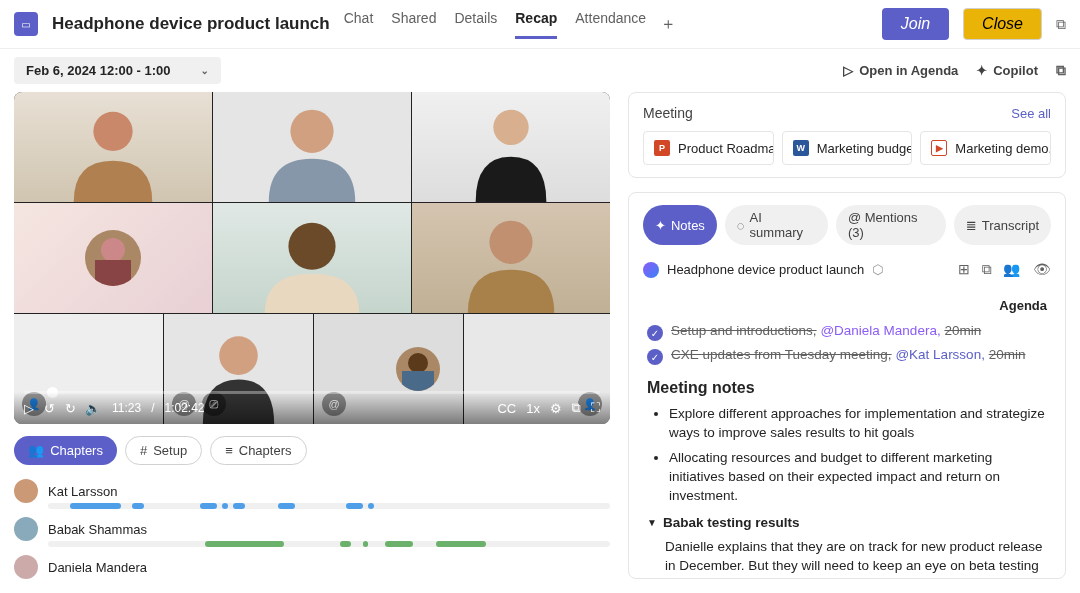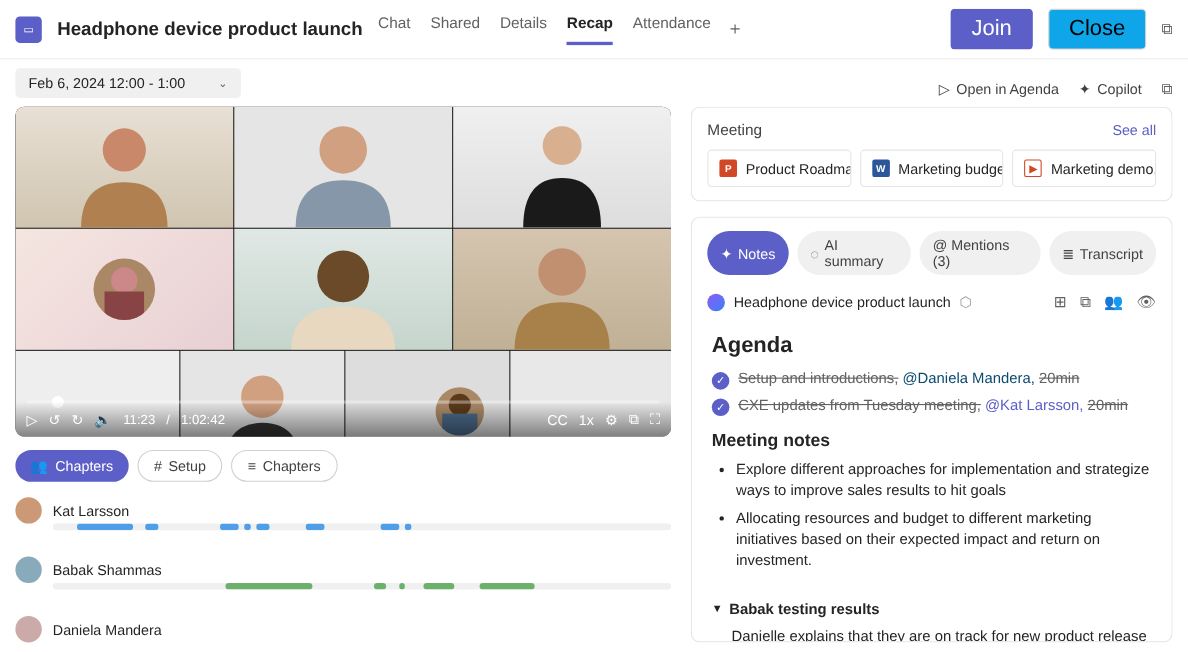--- a/index.html
+++ b/index.html
@@ -6,25 +6,25 @@
 body { background: #fff; color: #242424; font-size: 14px; width:1080px; height:593px; overflow:hidden;}
 .header { display:flex; align-items:center; padding:8px 14px; gap:14px; border-bottom:1px solid #eee;}
 .logo-sq { width:24px; height:24px; background:#5b5fc7; border-radius:4px; display:flex; align-items:center; justify-content:center;}
 .logo-sq span{color:#fff;font-size:10px;}
 .title { font-weight:700; font-size:17px;}
 .tabs { display:flex; gap:18px; color:#616161; font-size:14px;}
 .tabs span{cursor:pointer; padding-bottom:10px;}
 .tabs .active{color:#242424; font-weight:600; border-bottom:3px solid #5b5fc7;}
 .plus-icon{color:#616161; font-size:16px;}
 .spacer{flex:1;}
-.btn{padding:6px 18px; border-radius:4px; font-size:20px; cursor:pointer; border:1px solid transparent;}
+.btn{padding:6px 18px; border-radius:4px; font-size:16px; cursor:pointer; border:1px solid transparent;font-style:italic;}
 .btn-primary{background:#5b5fc7; color:#fff;}
-.btn-secondary{background:#0ea5e9; border-color:#d1d1d1;}
+.btn-secondary{background:#eab308; border-color:#d1d1d1;}
 .expand-icon{color:#616161; font-size:14px;}
-.subheader{display:flex; align-items:flex-end; padding:8px 14px; gap:30px;}
+.subheader{display:flex; align-items:center; padding:8px 14px; gap:30px;font-weight:bold;}
 .date-pill{background:#f0f0f0; border-radius:4px; padding:6px 12px; display:flex; align-items:center; gap:30px; font-size:13px;}
 .chev{font-size:10px; color:#616161;}
 .sub-right{margin-left:auto; display:flex; align-items:center; gap:18px; color:#424242; font-size:13px;}
 .sub-right .link{display:flex; align-items:center; gap:6px; cursor:pointer;}
 .main{display:flex; gap:18px; padding:0 14px 14px 14px; height:calc(100% - 92px);}
 .left{width:596px; display:flex; flex-direction:column;}
 .video-grid{position:relative; width:596px; height:332px; border-radius:8px; overflow:hidden; background:#222;}
 .tile{position:absolute; background:#888; overflow:hidden;}
 .tile svg{width:100%; height:100%;}
 .t1{left:0;top:0;width:198px;height:110px;background:linear-gradient(#e8e0d5,#d0c5b0);}
@@ -43,21 +43,21 @@
 .tic{width:24px;height:24px;border-radius:50%;background:rgba(0,0,0,0.4);display:flex;align-items:center;justify-content:center;color:#fff;font-size:11px;}
 .controls{position:absolute;left:0;right:0;bottom:0;padding:8px 10px;color:#fff;display:flex;align-items:center;gap:10px;font-size:12px;background:linear-gradient(transparent,rgba(0,0,0,0.45));}
 .progress{position:absolute;left:10px;right:10px;bottom:30px;height:3px;background:rgba(255,255,255,0.35);border-radius:2px;}
 .progress-dot{position:absolute;left:4%;top:-4px;width:11px;height:11px;border-radius:50%;background:#fff;}
 .ctrl-ic{cursor:pointer;font-size:13px;}
 .ctrl-spacer{flex:1;}
 .pills{display:flex;gap:8px;margin-top:12px;}
 .pill{border-radius:20px;padding:6px 14px;font-size:13px;display:flex;align-items:center;gap:6px;cursor:pointer;}
 .pill-active{background:#5b5fc7;color:#fff;}
 .pill-in{background:#fff;border:1px solid #d1d1d1;color:#424242;}
-.speakers-list{margin-top:14px;display:flex;flex-direction:column;gap:24px;justify-content:space-between;}
+.speakers-list{margin-top:14px;display:flex;flex-direction:column;gap:8px;justify-content:space-between;}
 .speaker-row{display:flex;align-items:center;gap:10px;}
 .speaker-ava{width:24px;height:24px;border-radius:50%;background:#bbb;}
 .speaker-name{font-size:13px;}
 .timeline{position:relative;height:6px;background:#f0f0f0;border-radius:3px;margin-left:34px;overflow:hidden;}
 .seg{position:absolute;height:100%;border-radius:3px;}
 .blue{background:#4f9ee8;}
 .green{background:#6bb06b;}
 .right{flex:1;display:flex;flex-direction:column;gap:14px;overflow:hidden;}
 .content-card{border:1px solid #e5e5e5;border-radius:8px;padding:12px 14px;}
 .content-head{display:flex;justify-content:space-between;align-items:center;margin-bottom:10px;}
@@ -72,28 +72,28 @@
 .notes-card{border:1px solid #e5e5e5;border-radius:8px;flex:1;display:flex;flex-direction:column;overflow:hidden;}
 .note-tabs{display:flex;gap:8px;padding:12px 14px;}
 .ntab{border-radius:20px;padding:5px 12px;font-size:13px;display:flex;align-items:center;gap:5px;cursor:pointer;background:#f0f0f0;color:#424242;}
 .ntab-active{background:#5b5fc7;color:#fff;}
 .note-hdr{display:flex;align-items:center;gap:8px;padding:4px 14px;font-size:13px;}
 .loop-ic{width:16px;height:16px;border-radius:50%;background:linear-gradient(135deg,#8b5cf6,#3b82f6);}
 .note-actions{margin-left:auto;display:flex;gap:12px;color:#616161;font-size:14px;}
 .note-body{padding:10px 18px;overflow-y:auto;flex:1;font-size:13.5px;position:relative;}
 .note-body::-webkit-scrollbar{width:6px;}
 .note-body::-webkit-scrollbar-thumb{background:#ccc;border-radius:3px;}
-.note-body h3{font-size:20px;font-weight:600;margin:6px 0 10px;}
+.note-body h3{font-size:13px;font-weight:600;margin:6px 0 10px;text-align:right;}
 .note-body h4{font-size:16px;font-weight:600;margin:14px 0 8px;}
 .agenda-item{display:flex;align-items:flex-start;gap:8px;margin-bottom:6px;}
 .check-ic{width:16px;height:16px;border-radius:50%;background:#5b5fc7;color:#fff;font-size:10px;display:flex;align-items:center;justify-content:center;flex-shrink:0;margin-top:2px;}
 .strike{text-decoration:line-through;color:#616161;}
-.mention-r{color:#0c4a6e;}
+.mention-r{color:#8b5cf6;}
 .mention-b{color:#5b5fc7;}
-.note-body ul{padding-left:22px;margin-bottom:28px;}
+.note-body ul{padding-left:22px;margin-bottom:10px;}
 .note-body li{margin-bottom:6px;line-height:1.4;}
 .collapsible{display:flex;align-items:center;gap:6px;font-weight:600;margin:8px 0;}
 .tri{font-size:10px;}
 .person-svg{width:100%;height:100%;}
 </style>
 </head>
 <body>
 
 <div class="header">
   <div class="logo-sq">

